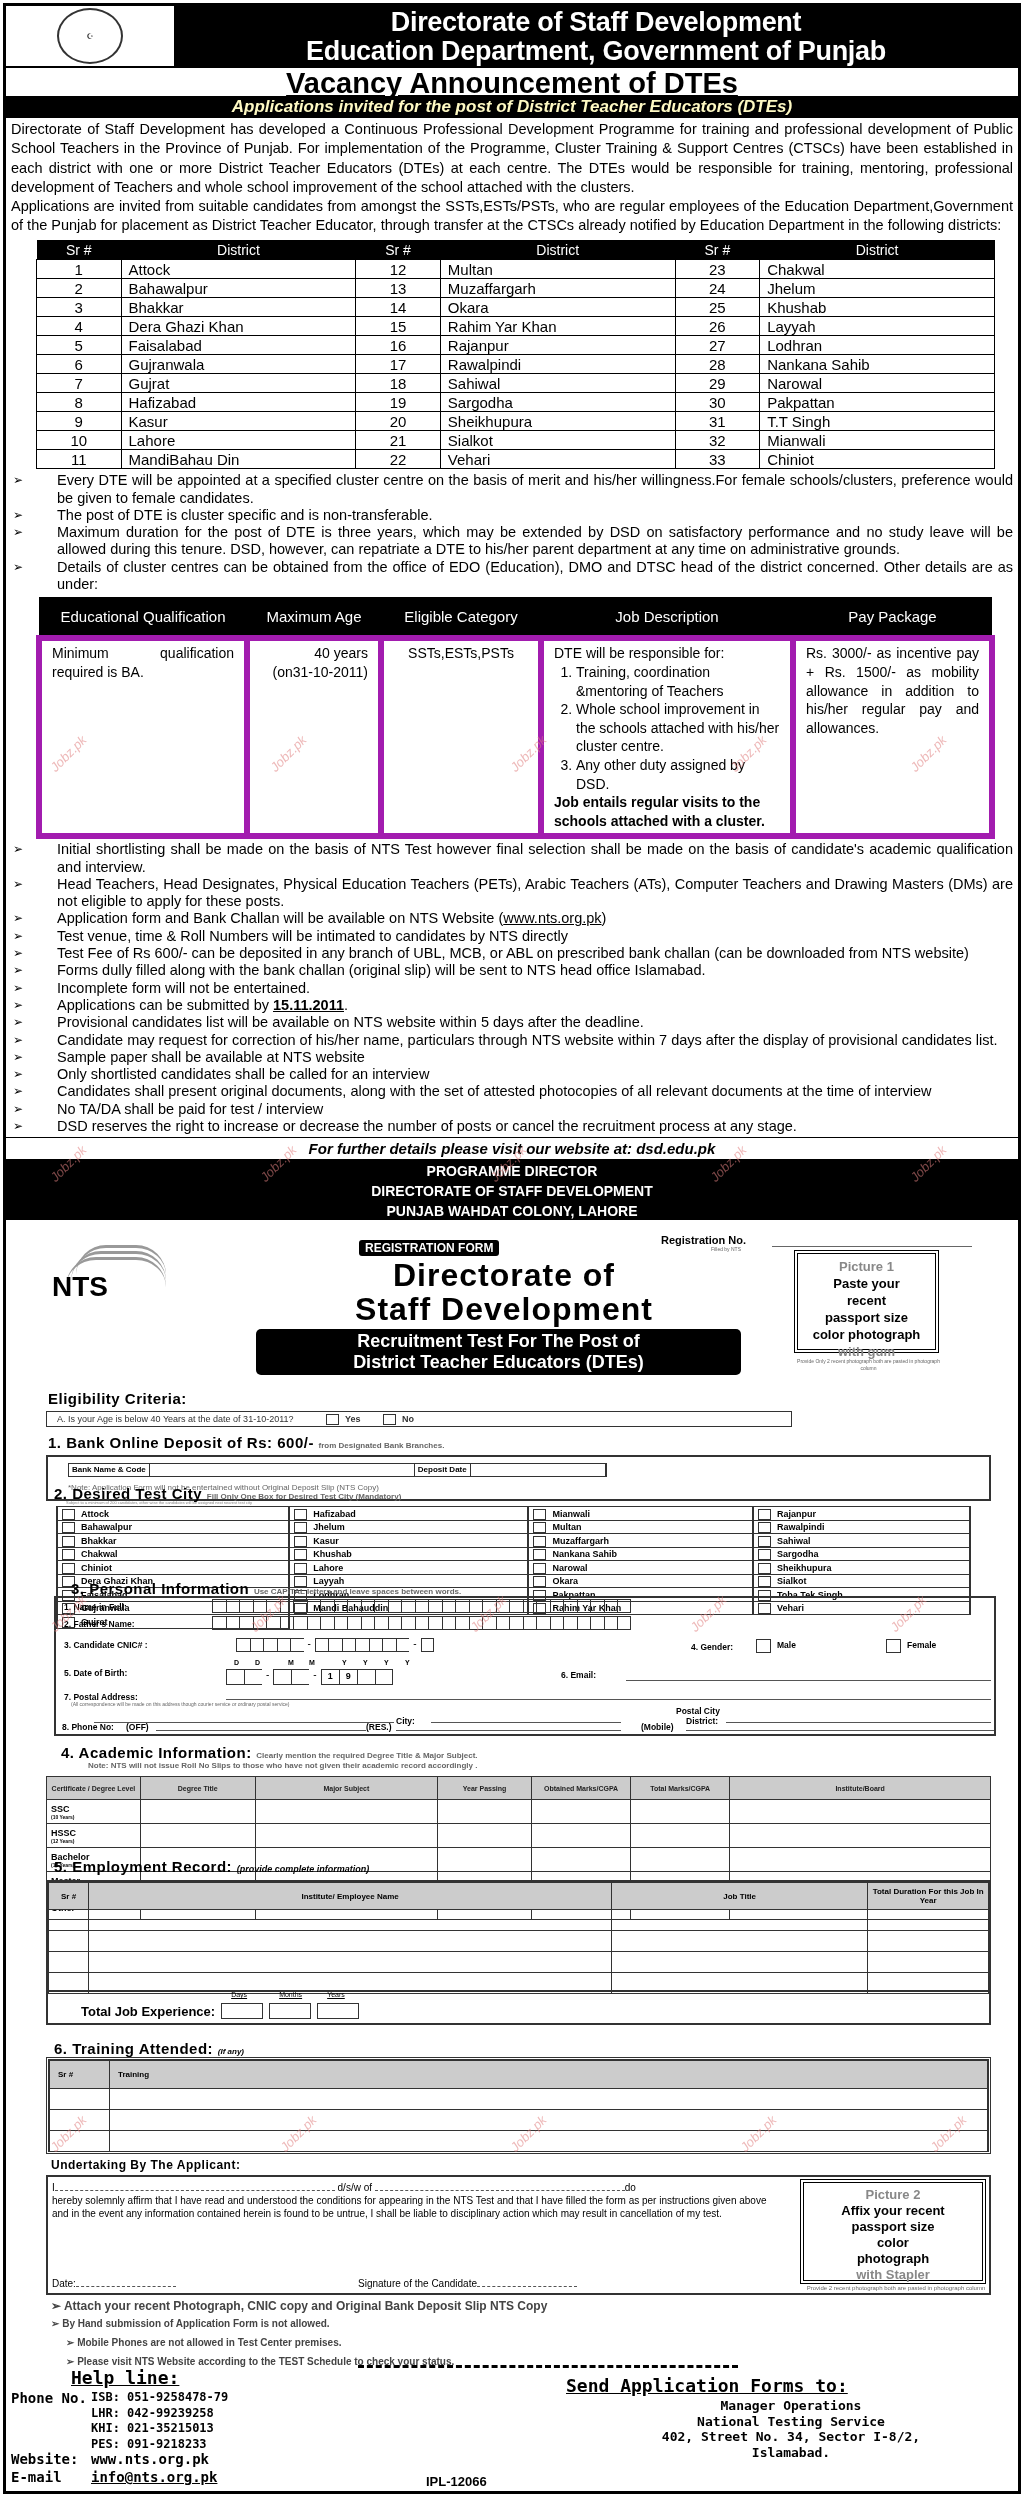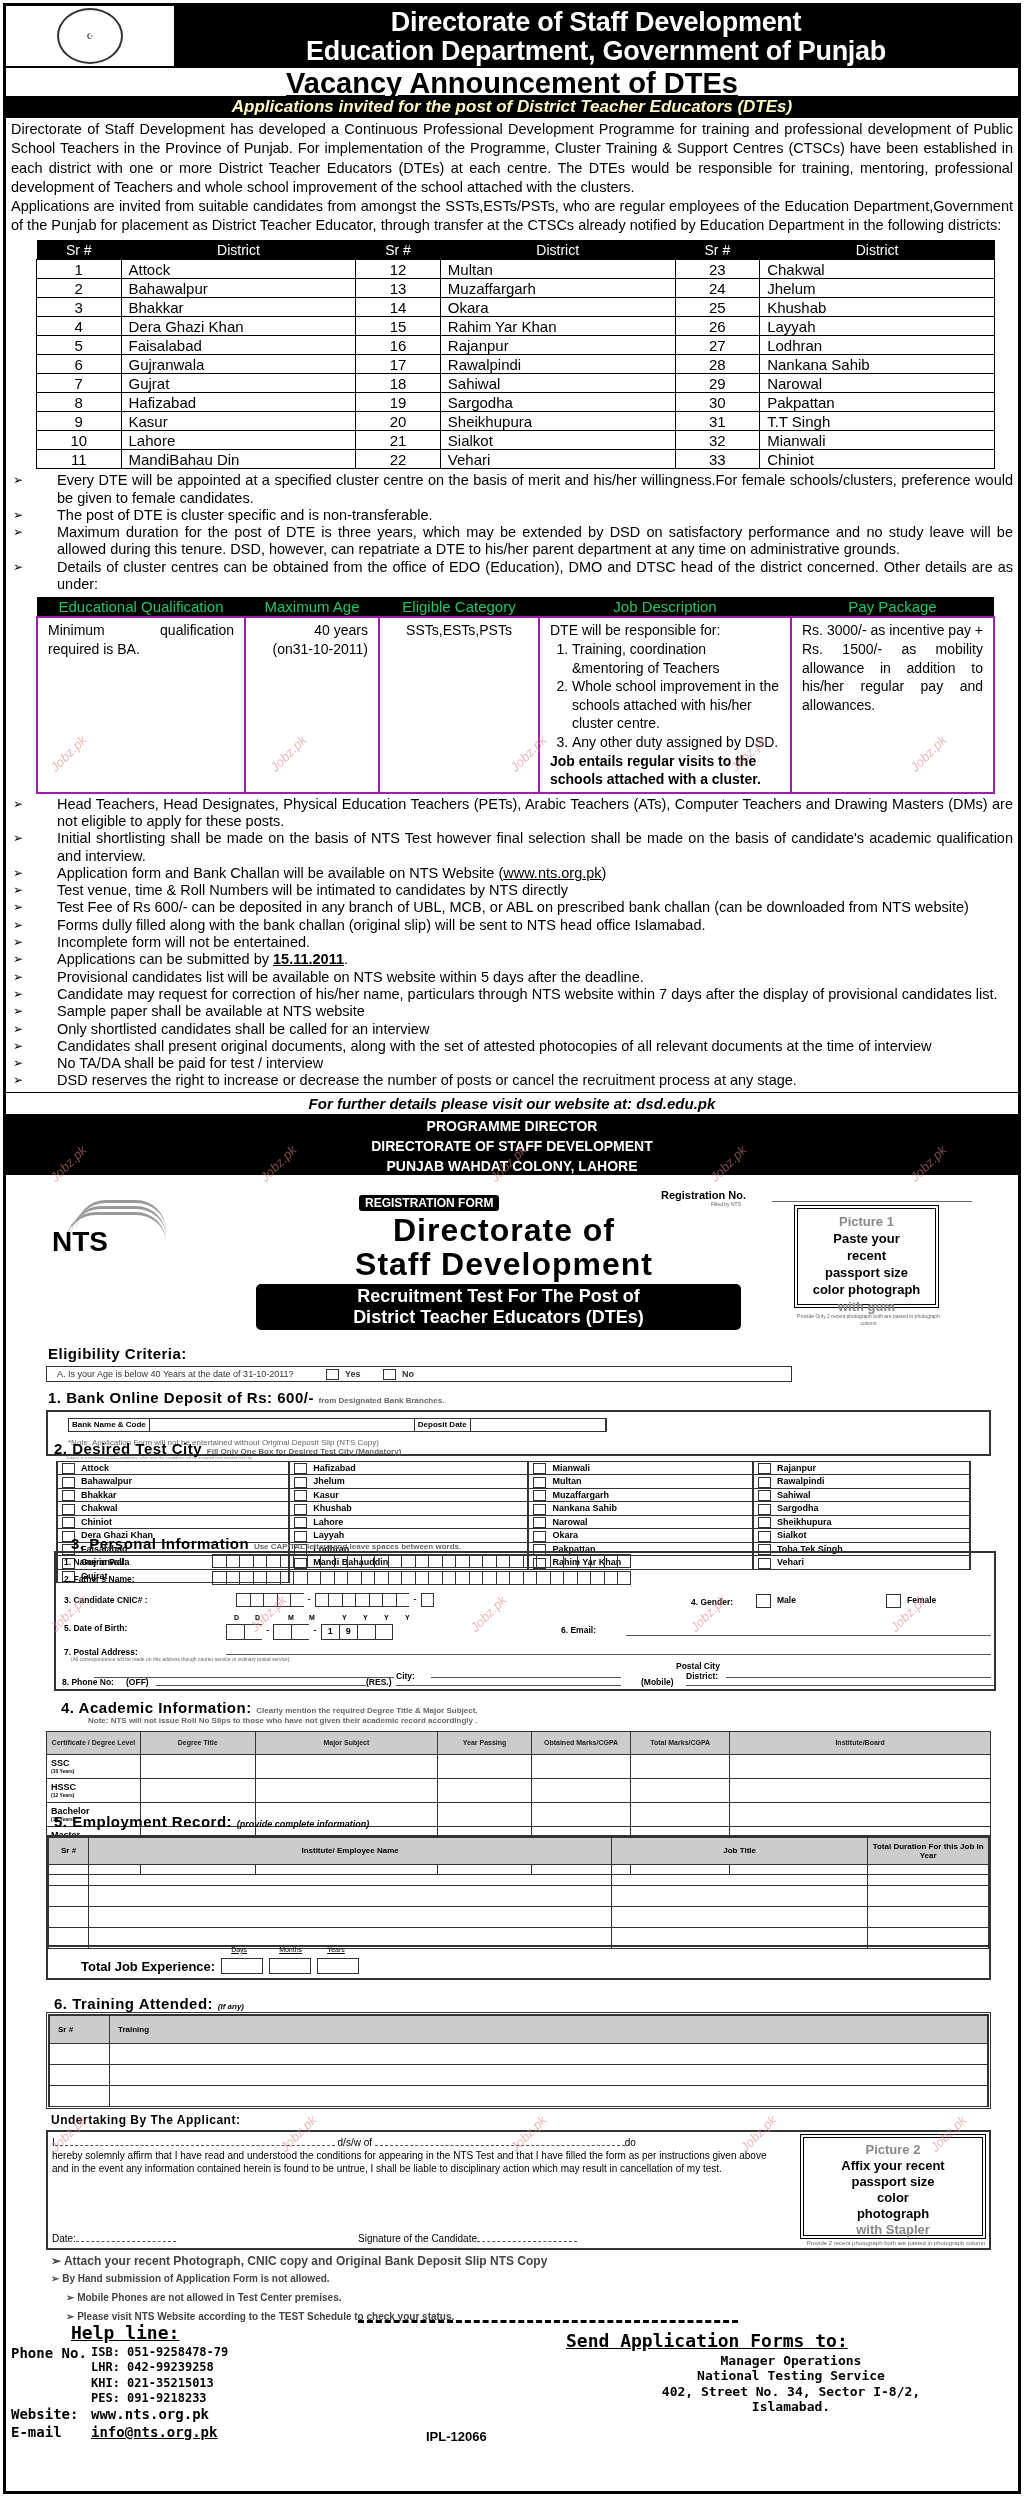--- a/index.html
+++ b/index.html
@@ -16,22 +16,22 @@
 table{border-collapse:collapse}
 .dist{margin:4px 0 0 30px;width:959px;font-size:15px}
 .dist th{background:#000;color:#fff;font-weight:normal;height:20px;font-size:14px}
 .dist td{border:1px solid #000;height:19px;line-height:17px}
 .dist td.sr{text-align:center;width:45px}
 .dist td.nm{padding-left:7px;width:125px}
 ul.bul{list-style:none;padding:0 5px 0 5px;font-size:14.5px;line-height:17.3px;text-align:justify}
 ul.bul li{padding-left:46px;position:relative}
 ul.bul li::before{content:"\27A2";position:absolute;left:2px;top:0;font-size:12px}
 .det{margin:4px 0 2px 30px;width:959px;font-size:14px}
-.det th{background:#000;color:#22c55e;font-weight:normal;height:20px;font-size:15px}
-.det td{border:2px solid #a21caf;vertical-align:top;padding:3px 10px;line-height:18.6px}
+.det th{background:#000;color:#ffffff;font-weight:normal;height:41px;font-size:15px}
+.det td{border:6px solid #a21caf;vertical-align:top;padding:3px 10px;line-height:18.6px}
 .det ol{padding-left:22px;margin:0}
 .further{height:22px;text-align:center;font-style:italic;font-weight:bold;font-size:15px;line-height:22px;border-top:1px solid #000;margin-top:2px}
 .prog{height:61px;background:#000;color:#fff;text-align:center;font-weight:bold;font-size:14px;line-height:20px;padding-top:2px}
 
 .form{position:relative;height:1230px}
 .wm{position:absolute;color:#e08080;font-size:13px;transform:rotate(-45deg);opacity:.55;font-style:italic}
 .nts-logo{position:absolute;left:40px;top:25px;width:120px;height:60px}
 .nts-arc{position:absolute;border-top:3px solid #999;border-radius:60px 60px 0 0}
 .nts-txt{position:absolute;left:46px;top:51px;font-size:28px;font-weight:900}
 .reg-badge{position:absolute;left:353px;top:20px;background:#000;color:#fff;font-weight:bold;font-size:12px;padding:1px 6px;border-radius:3px}
@@ -237,22 +237,22 @@
               <li>Any other duty assigned by DSD.</li>
             </ol>
           <div style="font-weight:bold">Job entails regular visits to the schools attached with a cluster.</div>
         </td>
         <td style="text-align:justify">Rs. 3000/- as incentive pay + Rs. 1500/- as mobility allowance in addition to his/her regular pay and allowances.</td>
       </tr>
     </tbody>
   </table>
 
   <ul class="bul" id="bul2">
+      <li>Initial shortlisting shall be made on the basis of NTS Test however final selection shall be made on the basis of candidate's academic qualification and interview.</li>
       <li>Head Teachers, Head Designates, Physical Education Teachers (PETs), Arabic Teachers (ATs), Computer Teachers and Drawing Masters (DMs) are not eligible to apply for these posts.</li>
-      <li>Initial shortlisting shall be made on the basis of NTS Test however final selection shall be made on the basis of candidate's academic qualification and interview.</li>
       <li>Application form and Bank Challan will be available on NTS Website (<span style="text-decoration: underline;">www.nts.org.pk</span>)</li>
       <li>Test venue, time &amp; Roll Numbers will be intimated to candidates by NTS directly</li>
       <li>Test Fee of Rs 600/- can be deposited in any branch of UBL, MCB, or ABL on prescribed bank challan (can be downloaded from NTS website)</li>
       <li>Forms dully filled along with the bank challan (original slip) will be sent to NTS head office Islamabad.</li>
       <li>Incomplete form will not be entertained.</li>
       <li>Applications can be submitted by <b style="text-decoration: underline;">15.11.2011</b>.</li>
       <li>Provisional candidates list will be available on NTS website within 5 days after the deadline.</li>
       <li>Candidate may request for correction of his/her name, particulars through NTS website within 7 days after the display of provisional candidates list.</li>
       <li>Sample paper shall be available at NTS website</li>
       <li>Only shortlisted candidates shall be called for an interview</li>

